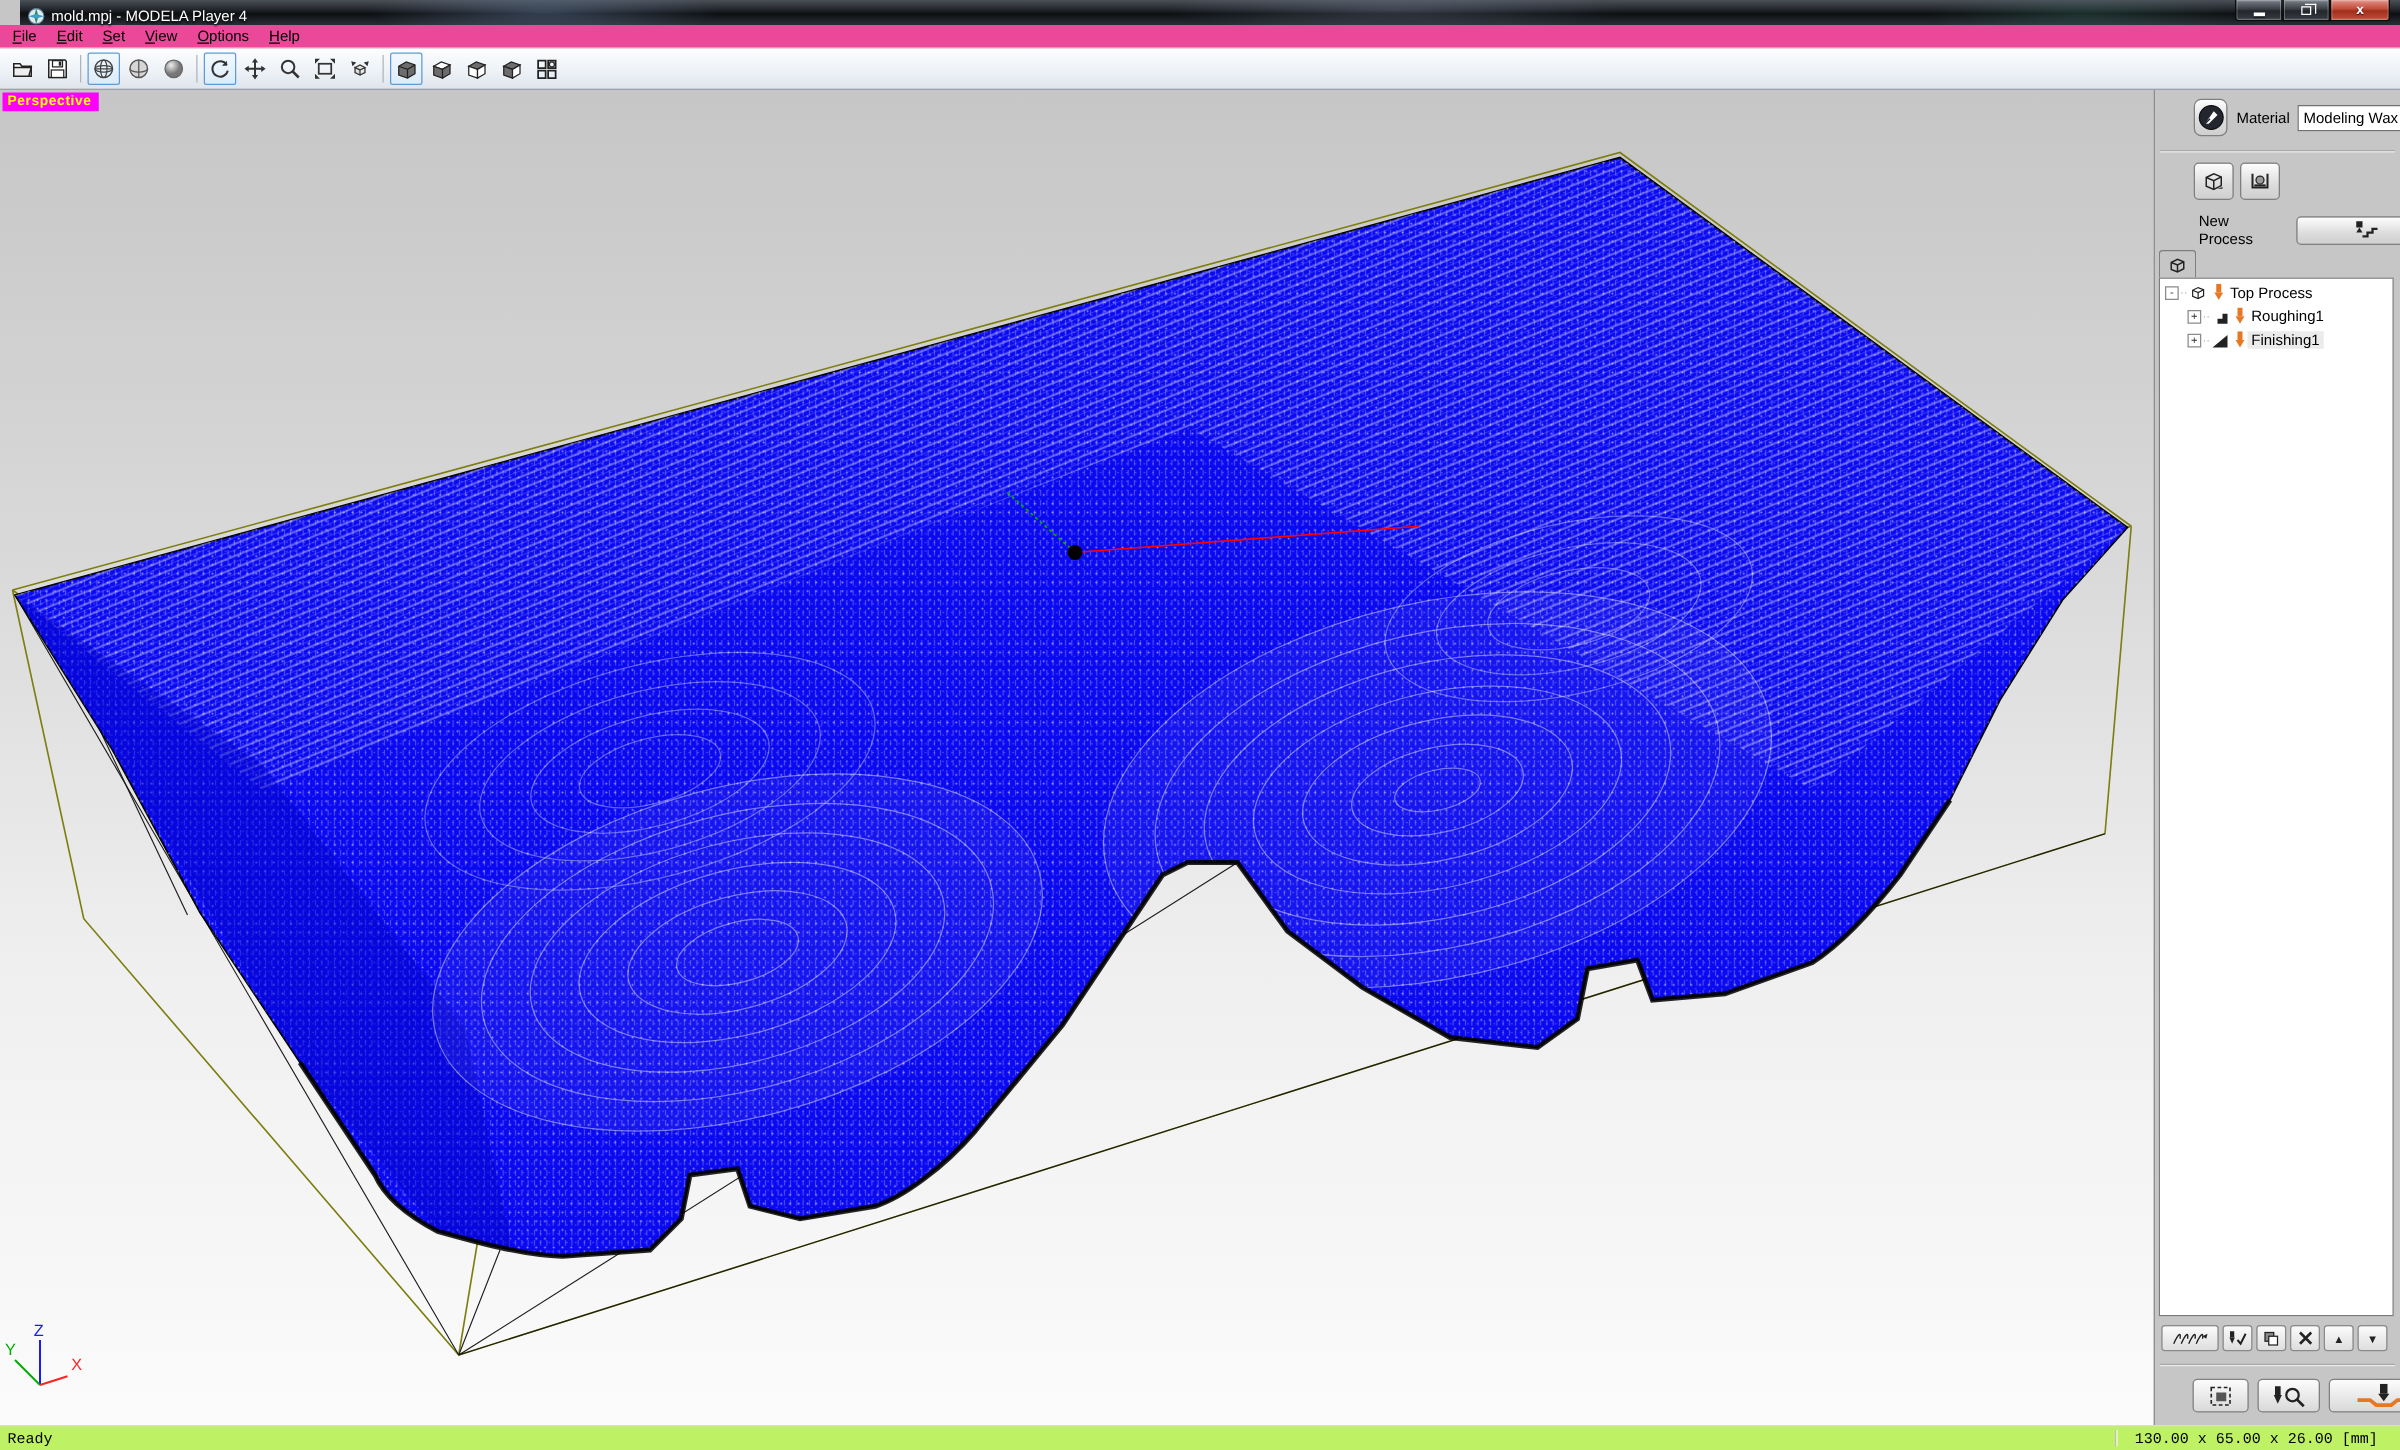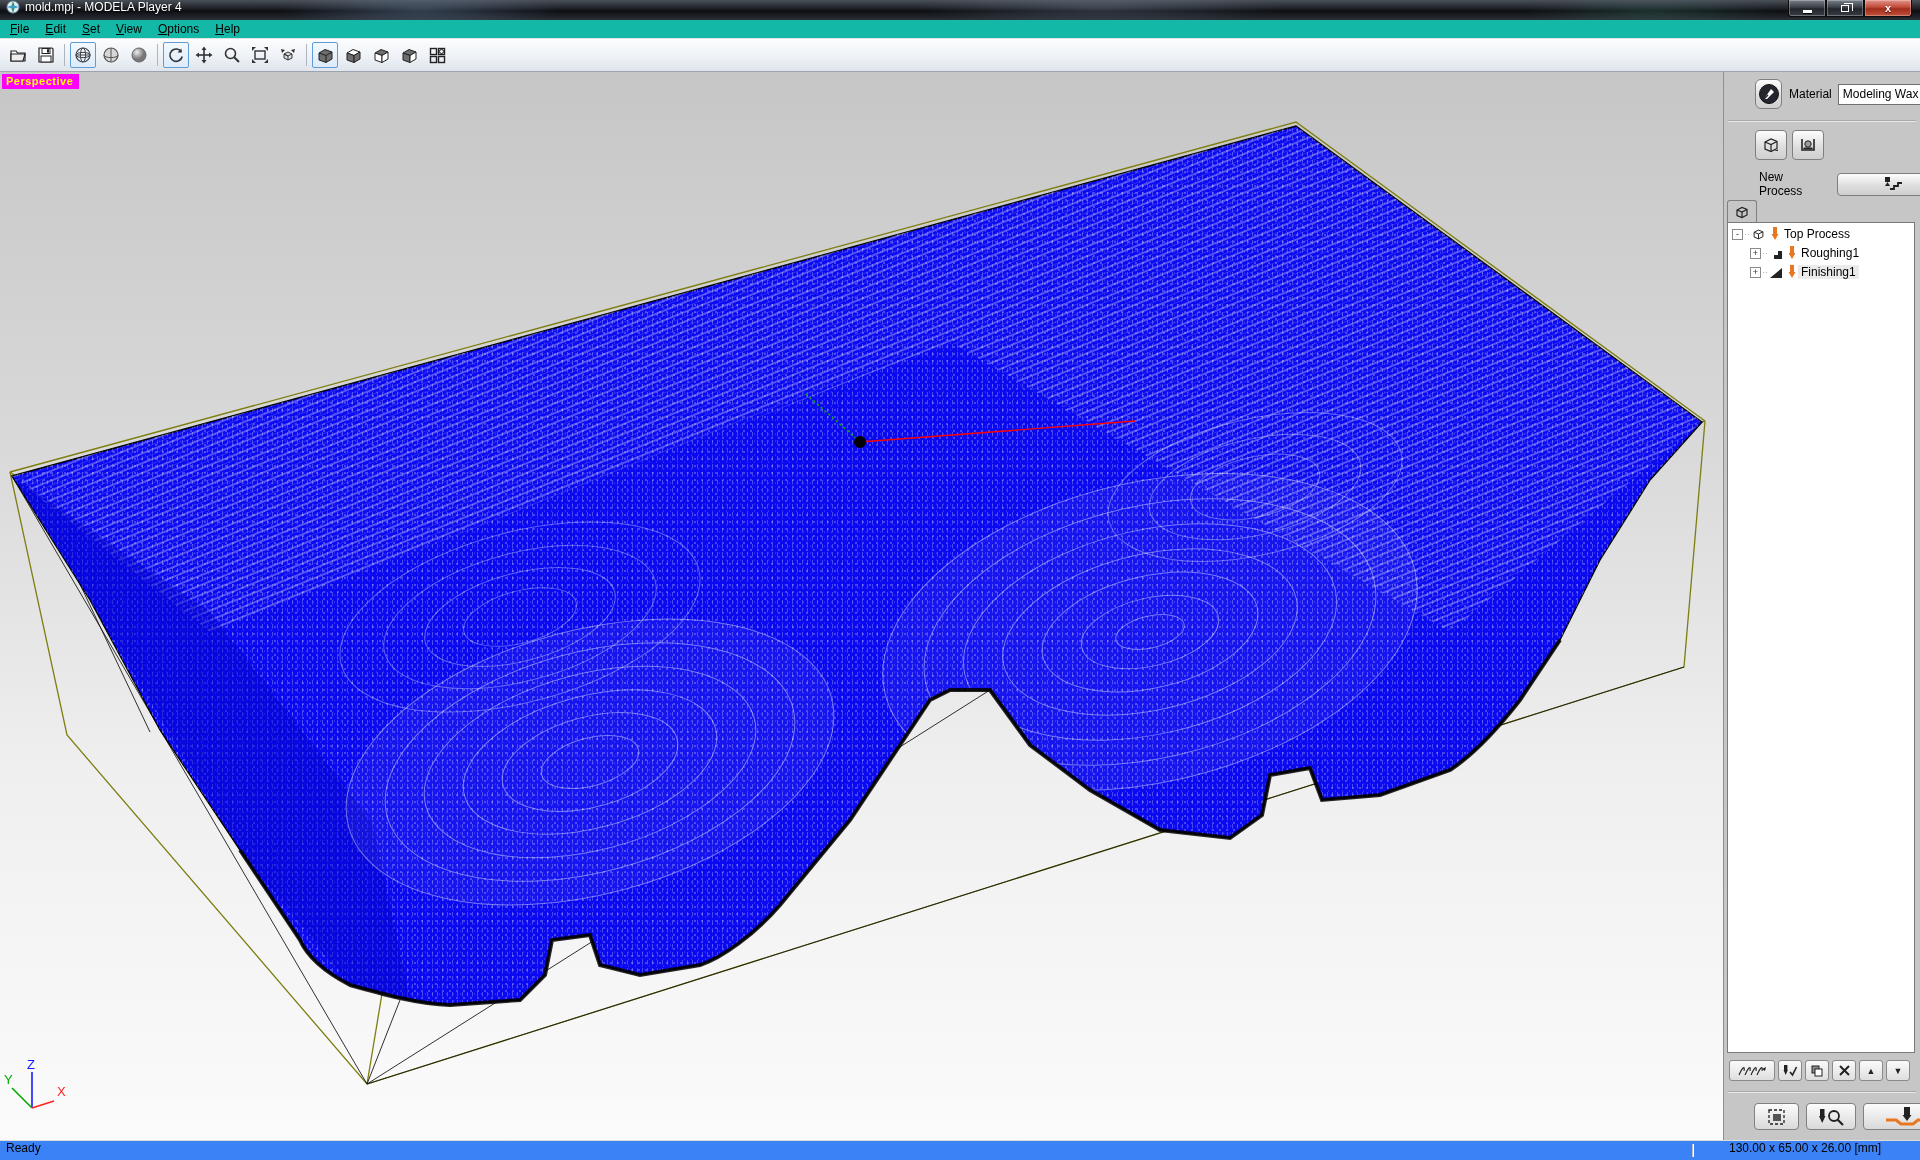--- a/index.html
+++ b/index.html
@@ -1,42 +1,42 @@
 <!DOCTYPE html>
 <html><head>
 <meta charset="utf-8">
 <style>
   * { margin:0; padding:0; box-sizing:border-box; }
   html,body { width:1920px; height:1160px; overflow:hidden; font-family:"Liberation Sans", sans-serif; }
   .screen { width:1920px; height:1160px; display:flex; flex-direction:column; background:#c6c6c6; }
 
   
-  .titlebar { height:20px; position:relative; display:flex; align-items:flex-start;
+  .titlebar { height:20px; position:relative; display:flex; align-items:flex-end;
     background:linear-gradient(180deg,#4a5058 0%,#23262c 38%,#0d0f12 55%,#2a2f36 100%);
-    color:#fff; font-size:12px; }
+    color:#fff; font-size:12px;margin-left:16px; }
   .titlebar .glass { position:absolute; inset:0;
     background:radial-gradient(ellipse 200px 30px at 420px 10px, rgba(120,150,190,.35), transparent 70%),
                radial-gradient(ellipse 260px 26px at 1100px 8px, rgba(150,170,200,.25), transparent 70%),
                radial-gradient(ellipse 180px 24px at 1650px 12px, rgba(90,190,160,.18), transparent 70%); }
   .app-icon { width:14px; height:14px; margin:0 5px 0 6px; z-index:2; }
   .title-text { z-index:2; text-shadow:0 1px 2px #000; }
   .winbtns { position:absolute; right:8px; top:0; display:flex; z-index:3; }
   .winbtn { width:38px; height:17px; border:1px solid #0c0c0c; border-top:none; display:flex; align-items:center; justify-content:center;
     background:linear-gradient(180deg,#7a818a 0%,#3a3f46 45%,#23262b 55%,#383d44 100%);
     box-shadow:inset 0 0 0 1px rgba(255,255,255,.28); color:#fff; }
   .winbtn.minb { border-radius:0 0 0 3px; }
   .winbtn.closeb { width:48px; border-radius:0 0 3px 0;
     background:linear-gradient(180deg,#e2938a 0%,#c14a38 45%,#a02e1c 55%,#c3503c 100%); }
   .glyph-min { width:9px; height:3px; background:#fff; box-shadow:0 1px 1px #000; margin-top:6px; }
   .glyph-restore { width:8px; height:7px; border:1px solid #fff; position:relative; background:transparent; }
   .glyph-restore:before { content:""; position:absolute; left:2px; top:-3px; width:8px; height:7px; border:1px solid #fff; border-bottom:none; border-left:none; }
   .glyph-close { font-size:11px; font-weight:bold; text-shadow:0 1px 1px #400; }
 
   
-  .menubar { height:19px; background:#14b8a6; border-bottom:1px solid #e2e2e2; display:flex; align-items:center; font-size:12px; color:#000; padding-left:2px; }
+  .menubar { height:19px; background:#ec4899; border-bottom:1px solid #e2e2e2; display:flex; align-items:center; font-size:12px; color:#000; padding-left:2px; }
   .menu-item { padding:2px 8px; cursor:default; }
   u { text-decoration:underline; }
 
   
   .toolbar { height:33px; background:linear-gradient(180deg,#fcfdfe 0%,#eef2f7 55%,#dfe5ec 100%);
     border-bottom:1px solid #9aa3ad; display:flex; align-items:center; padding-left:4px; }
   .tbtn { width:26px; height:26px; margin:0 1px; border:1px solid transparent; border-radius:2px;
     display:flex; align-items:center; justify-content:center; }
   .tbtn.sel { border:1px solid #5f9bd5; background:linear-gradient(180deg,#f3f9ff,#dcebfa); }
   .tsep { width:1px; height:22px; background:#aeb4bb; margin:0 4px; }
@@ -71,22 +71,22 @@
   .expander { width:11px; height:11px; border:1px solid #8a8a8a; background:#fff; font-size:9px; line-height:9px;
     text-align:center; color:#333; flex:none; }
   .dotline { color:#aaa; font-size:9px; margin:0 1px; }
   .sbtnrow { position:absolute; display:flex; gap:3px; }
   .sbtn { height:21px; background:linear-gradient(180deg,#fbfbfb,#dedede); border:1px solid #8a8a8a; border-radius:3px;
     display:flex; align-items:center; justify-content:center; font-size:10px; color:#222; }
   .bigbtn { height:27px; background:linear-gradient(180deg,#fcfcfc,#d9d9d9); border:1px solid #808080; border-radius:4px;
     display:flex; align-items:center; justify-content:center; }
 
   
-  .statusbar { height:20px; background:#3b82f6; border-top:1px solid #dcdcdc; display:flex; align-items:flex-start;
-    font-size:12px; color:#000; position:relative; }
+  .statusbar { height:20px; background:#bef264; border-top:1px solid #dcdcdc; display:flex; align-items:center;
+    font-size:12px; color:#000; position:relative;font-family:Liberation Mono, monospace; }
   .status-left { padding-left:6px; }
   .status-dims { position:absolute; left:1700px; width:210px; text-align:center; }
   .status-sep { position:absolute; left:1692px; top:3px; bottom:3px; width:2px; border-left:1px solid #bdbdbd; border-right:1px solid #fff; }
 </style>
 </head>
 <body>
 
 <div class="screen">
 
   <div class="titlebar">

